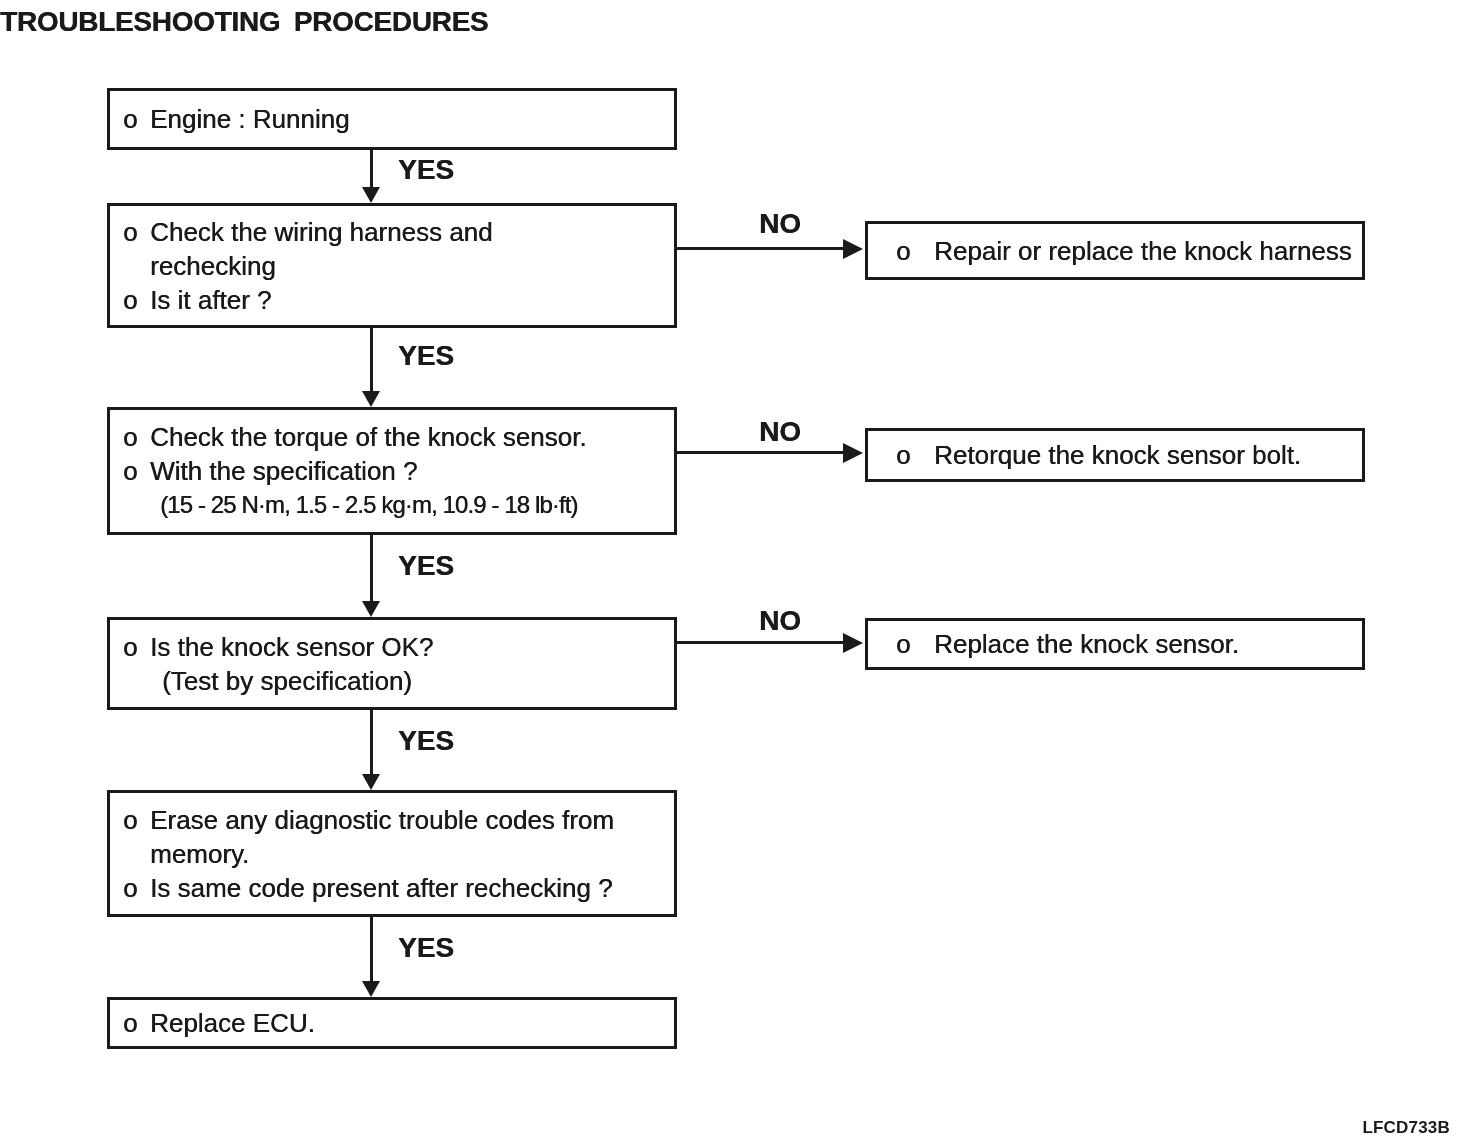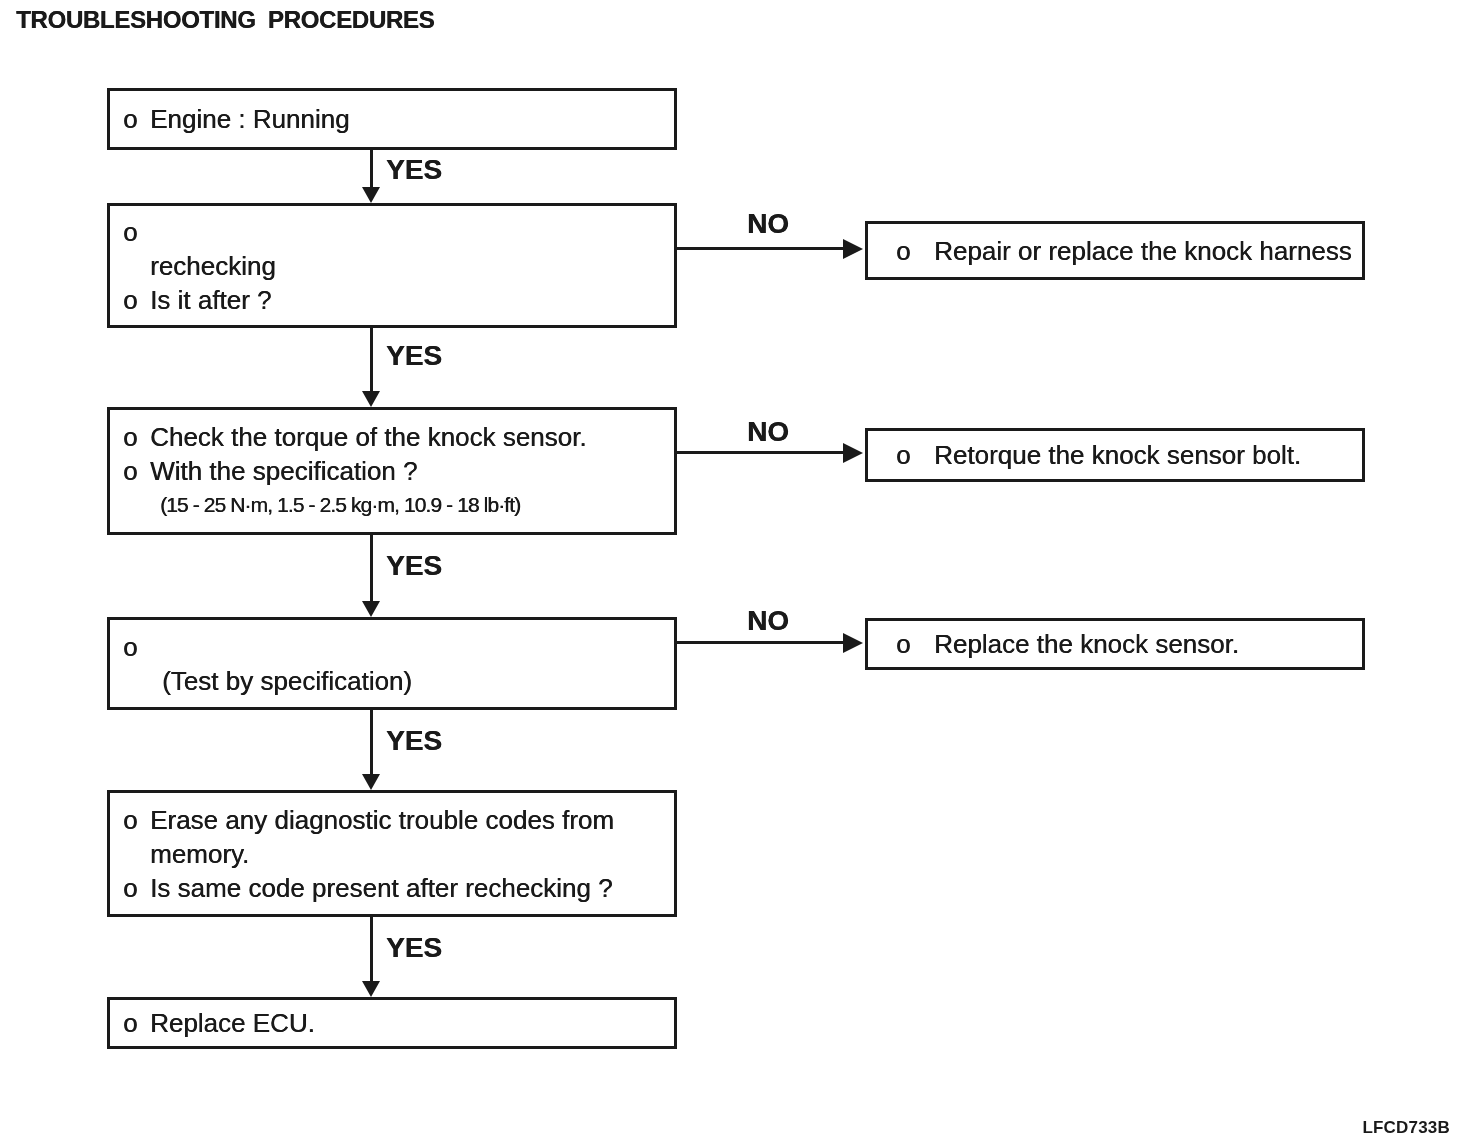--- a/index.html
+++ b/index.html
@@ -8,49 +8,50 @@
     position: relative;
     width: 1472px;
     height: 1136px;
     background: #ffffff;
     font-family: "Liberation Sans", sans-serif;
     color: #1a1a1a;
     overflow: hidden;
   }
   .page-title {
     position: absolute;
-    left: 16px; top: 6px;
-    font-size: 24px;
+    left: 0; top: 6px;
+    font-size: 28px;
     font-weight: 700;
     letter-spacing: -0.3px;
     word-spacing: 6px;
     text-shadow: 0.4px 0 0 currentColor;
   }
   .box {
     position: absolute;
     border: 3px solid #1a1a1a;
     background: #ffffff;
     display: flex;
     flex-direction: column;
     justify-content: center;
   }
   .main-box { left: 107px; width: 570px; }
   .side-box { left: 865px; width: 500px; }
   .line { display: flex; line-height: 34px; font-size: 26px; text-shadow: 0.4px 0 0 currentColor; }
   .main-box .bullet { flex: 0 0 27px; margin-left: 13px; }
   .side-box .bullet { flex: 0 0 38px; margin-left: 28px; }
   .txt { white-space: nowrap; text-align: right; }
-  .spec { font-size: 21px; letter-spacing: -0.9px; margin-left: 10px; }
+  .spec { font-size: 24px; letter-spacing: -0.9px; margin-left: 10px; }
   .paren { margin-left: 12px; }
   .lbl {
     position: absolute;
     font-size: 28px;
     font-weight: 700;
     line-height: 30px;
     text-shadow: 0.4px 0 0 currentColor;
+    margin-left: 12px;
   }
   .lbl.no { width: 80px; text-align: center; }
   .vline { position: absolute; left: 370px; width: 3px; background: #1a1a1a; }
   .vhead {
     position: absolute; left: 362px;
     width: 0; height: 0;
     border-left: 9px solid transparent;
     border-right: 9px solid transparent;
     border-top: 16px solid #1a1a1a;
   }
@@ -81,20 +82,21 @@
   <div class="box main-box" style="top:88px; height:62px;">
     <div class="line">
       <span class="bullet">o</span>
       <span class="txt">Engine : Running</span>
     </div>
   </div>
 
   <div class="box main-box" style="top:203px; height:125px;">
     <div class="line">
       <span class="bullet">o</span>
+      <span class="txt">Check the wiring harness and</span>
     </div>
     <div class="line">
       <span class="bullet"></span>
       <span class="txt">rechecking</span>
     </div>
     <div class="line">
       <span class="bullet">o</span>
       <span class="txt">Is it after ?</span>
     </div>
   </div>
@@ -110,20 +112,21 @@
     </div>
     <div class="line">
       <span class="bullet"></span>
       <span class="txt spec">(15 - 25 N·m, 1.5 - 2.5 kg·m, 10.9 - 18 lb·ft)</span>
     </div>
   </div>
 
   <div class="box main-box" style="top:617px; height:93px;">
     <div class="line">
       <span class="bullet">o</span>
+      <span class="txt">Is the knock sensor OK?</span>
     </div>
     <div class="line">
       <span class="bullet"></span>
       <span class="txt paren">(Test by specification)</span>
     </div>
   </div>
 
   <div class="box main-box" style="top:790px; height:127px;">
     <div class="line">
       <span class="bullet">o</span>

